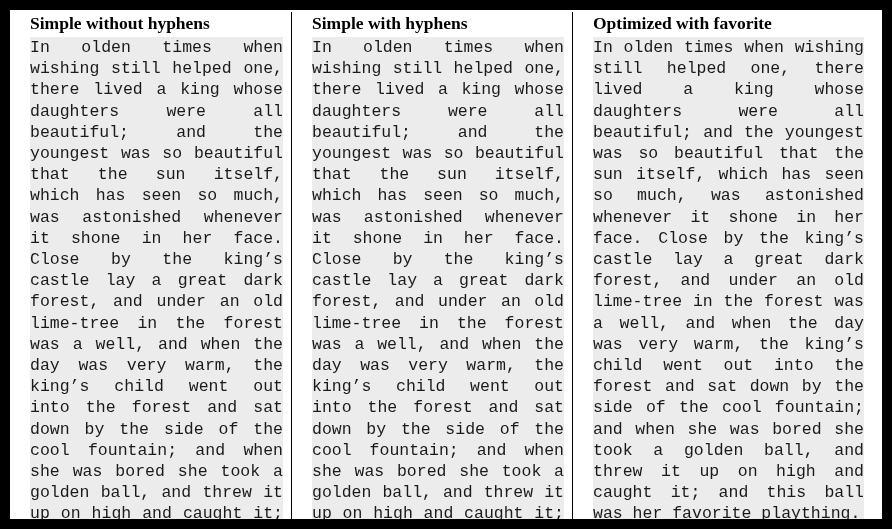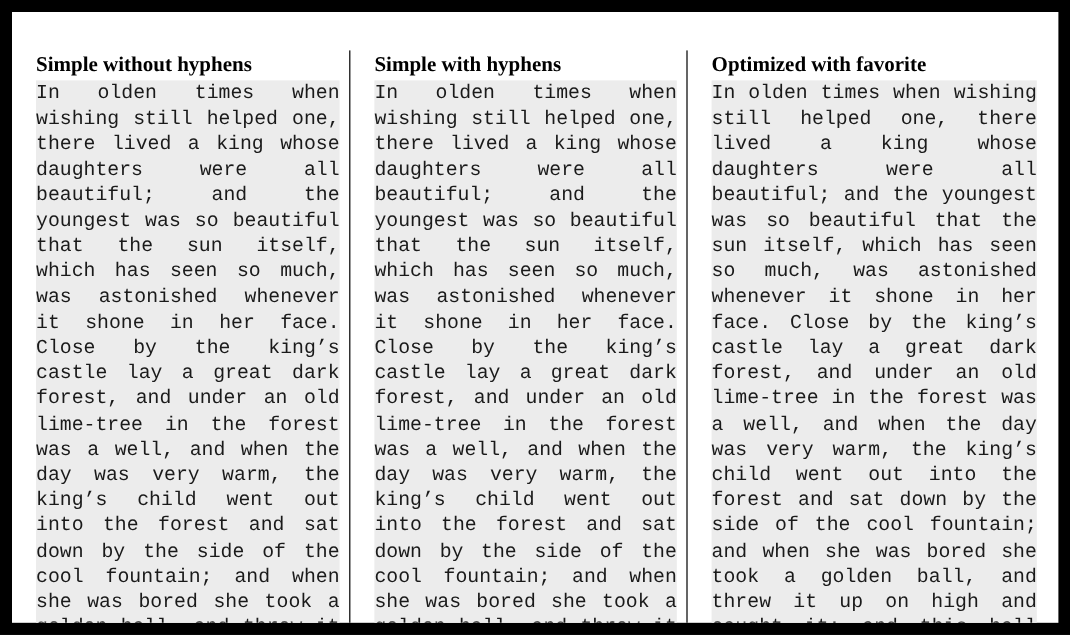--- a/index.html
+++ b/index.html
@@ -25,21 +25,21 @@
   #columns {
     position: absolute;
     left: 0;
     top: 0;
     width: 872px;
     height: 509px;
     display: flex;
     flex-direction: row;
     align-items: flex-start;
     box-sizing: border-box;
-    padding: 32px 0 0 0;
+    padding: 2px 0 0 0;
   }
   .col {
     box-sizing: border-box;
     width: 281px;
     padding: 0 8px 0 20px;
   }
   .col + .col {
     border-left: 1px solid #000000;
   }
   .col-3 {

